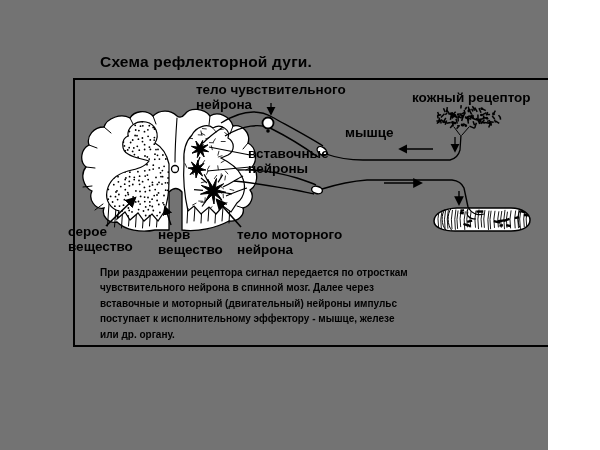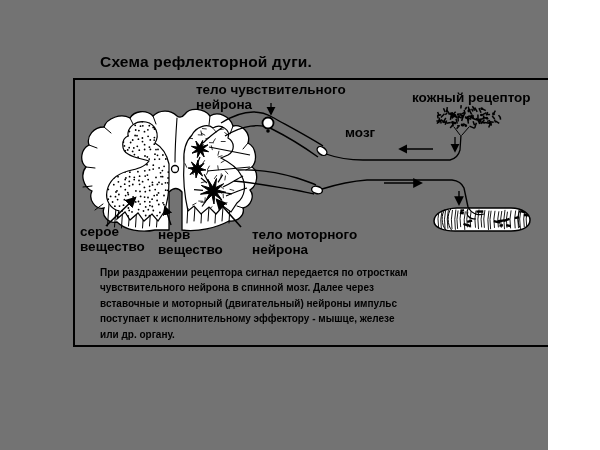--- a/index.html
+++ b/index.html
@@ -660,24 +660,26 @@
       <path stroke-width="1.1" d="M250,167 L207,171"></path>
       <path stroke-width="1.6" d="M241,227 L217,200" marker-end="url(#ah)"></path>
       <path stroke-width="1.6" d="M106,226 L135,198" marker-end="url(#ah)"></path>
       <path stroke-width="1.4" d="M171,225 L165,207" marker-end="url(#ah)"></path>
     </g>
   </svg>
 
   <div class="lbl" style="left:196px;top:83px;width:156px;text-align:left">тело чувствительного
 нейрона</div>
   <div class="lbl" style="left:412px;top:91px">кожный рецептор</div>
-  <div class="lbl" style="left:345px;top:126px">мозг</div>
-  <div class="lbl" style="left:252px;top:228px">тело моторного
+  <div class="lbl" style="left:345px;top:126px">мышце</div>
+  <div class="lbl" style="left:248px;top:147px">вставочные
+нейроны</div>
+  <div class="lbl" style="left:237px;top:228px">тело моторного
 нейрона</div>
-  <div class="lbl" style="left:80px;top:225px">серое
+  <div class="lbl" style="left:68px;top:225px">серое
 вещество</div>
   <div class="lbl" style="left:158px;top:228px">нерв
 вещество</div>
 
   <p class="desc">При раздражении рецептора сигнал передается по отросткам
 чувствительного нейрона в спинной мозг. Далее через
 вставочные и моторный (двигательный) нейроны импульс
 поступает к исполнительному эффектору - мышце, железе
 или др. органу.</p>
 </div>

